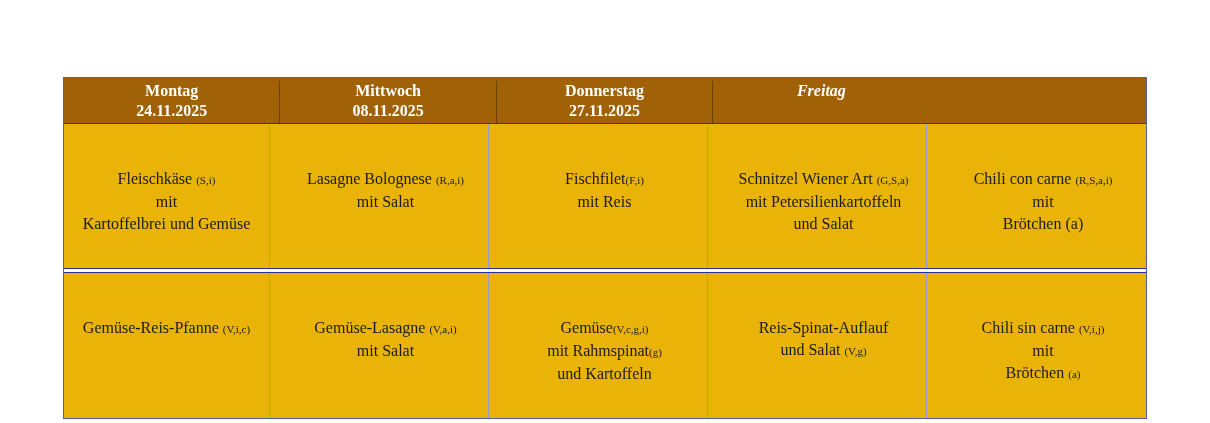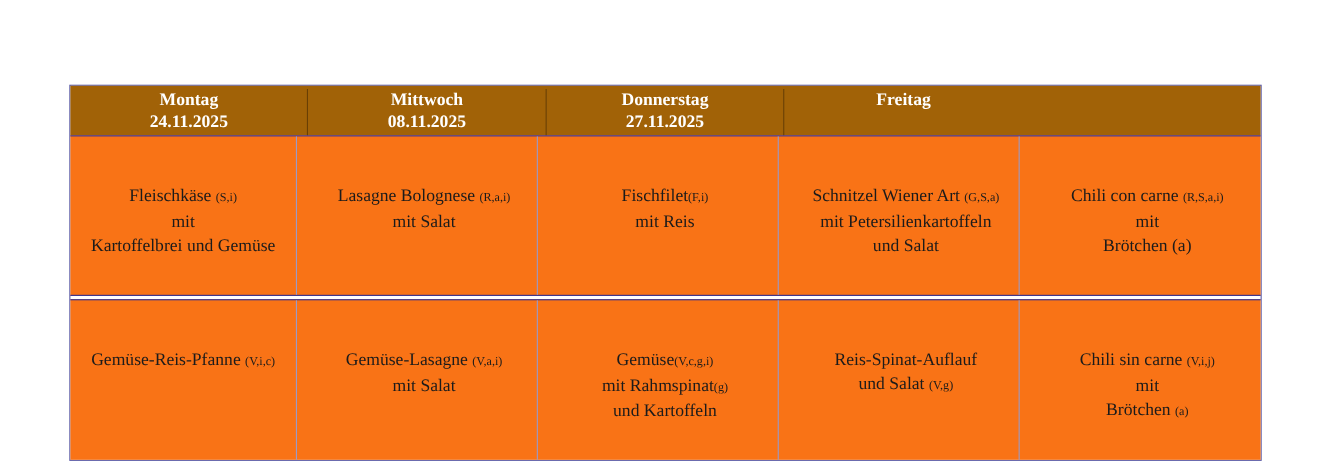--- a/index.html
+++ b/index.html
@@ -30,26 +30,26 @@
     height: 45px;
     box-sizing: border-box;
     padding-top: 3px;
   }
   .th {
     font-size: 16px;
     line-height: 20px;
     border-right: 1px solid rgba(0,0,0,0.35);
     box-sizing: border-box;
   }
-  .th:last-child { border-right: none; }
+  .th:last-child { border-right: none; font-style: italic; }
   .trow {
     display: grid;
     grid-template-columns: repeat(5, 1fr);
     box-sizing: border-box;
-    background: #f97316;
+    background: #eab308;
     gap: 13px;
   }
   .row0 {
     height: 146px;
     border-top: 1px solid #2e2e96;
     border-bottom: 1px solid #2e2e96;
   }
   .row1 {
     height: 146px;
     margin-top: 3px;

